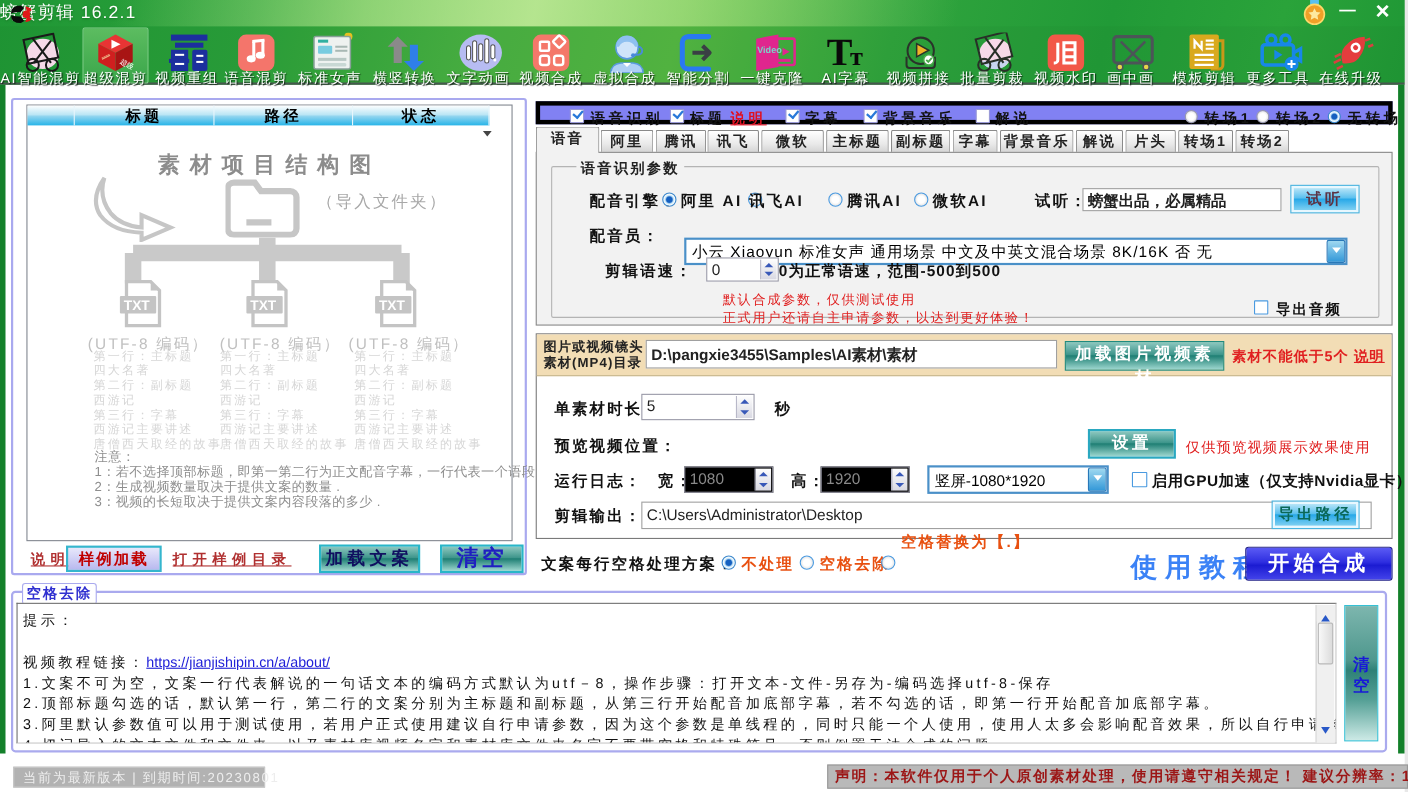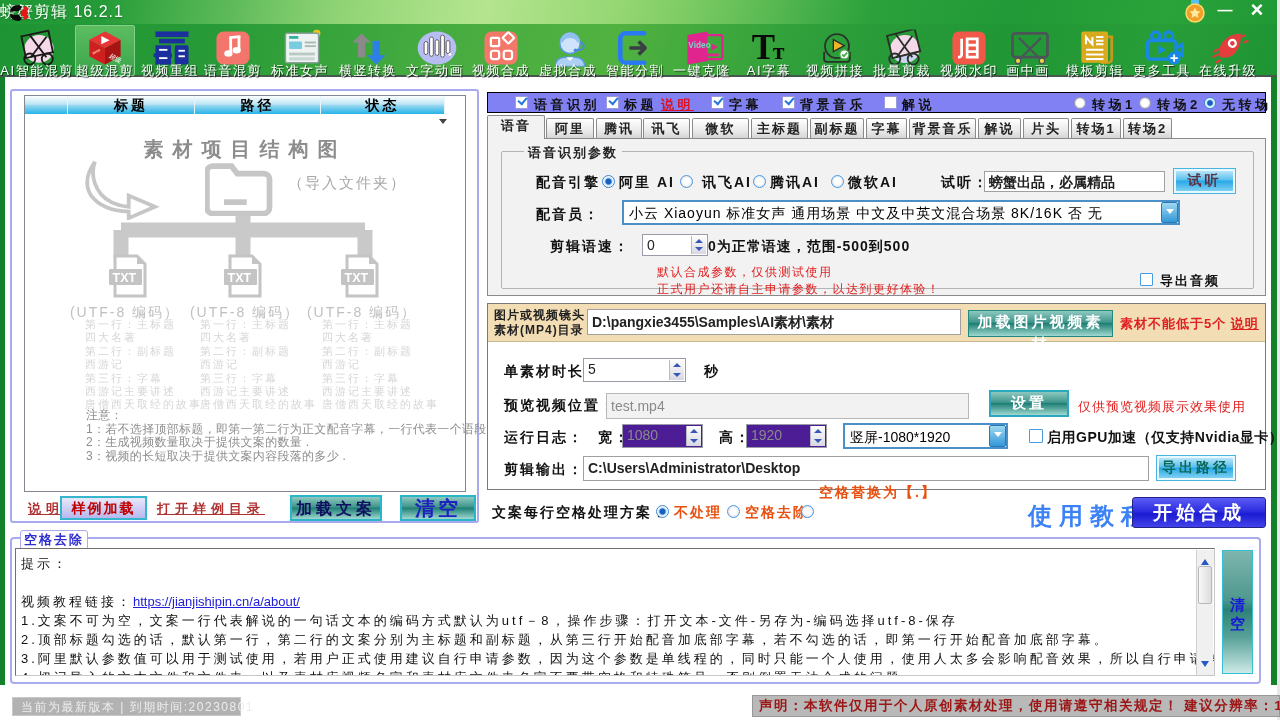--- a/index.html
+++ b/index.html
@@ -17,31 +17,31 @@
 
 #bl{position:absolute;left:0;top:77px;width:5px;height:608px;background:#13802a}
 #br{position:absolute;left:1271px;top:77px;width:6px;height:608px;background:#13802a}
 #bb{position:absolute;left:1277px;top:0px;width:3px;height:720px;background:#e8e8e8}
 
 #lp{position:absolute;left:10px;top:89px;width:469px;height:434px;background:#fff;border:2px solid #a9a9ef;border-radius:3px}
 #lv{position:absolute;left:12px;top:4px;width:442px;height:397px;border:1px solid #828790;background:#fff}
 #lvh{position:absolute;left:0px;top:0px;width:420px;height:18px;background:linear-gradient(#fdfefe,#bce6f5 45%,#8fd4ef 55%,#27b4e8);display:flex}
 #lvh div{border-right:1px solid #e8f6fc;font-size:14px;font-weight:bold;text-align:center;line-height:18px;letter-spacing:3px}
 #wmtitle{position:absolute;left:0;top:40px;width:440px;text-align:center;font-size:20px;color:#8c8c8c;letter-spacing:9px;font-weight:bold}
-.utf{position:absolute;width:130px;text-align:center;font-size:14px;color:#c0c0c0;letter-spacing:2px}
+.utf{position:absolute;width:130px;text-align:right;font-size:14px;color:#c0c0c0;letter-spacing:2px}
 .wcol{position:absolute;width:130px;font-size:11px;color:#d6d6d6;line-height:13.4px;letter-spacing:2px;white-space:nowrap}
 #note{position:absolute;left:61px;top:313px;font-size:12px;color:#8e8e8e;line-height:13.7px;letter-spacing:0.3px;white-space:nowrap}
 
 .rlink{color:#b03030;font-size:13px;font-weight:bold;text-decoration:underline;letter-spacing:5px;position:absolute}
 #btnSample{position:absolute;left:48px;top:405px;width:87px;height:24px;background:linear-gradient(#e8e8fb,#b8b8ef);border:2px solid #35b6ce;color:#c00000;font-weight:bold;font-size:14px;text-align:center;line-height:21px;letter-spacing:2px}
 .tealbtn{position:absolute;background:linear-gradient(#8ec8c0,#3f968c 45%,#1f7f74 50%,#9fd8d0);border:2px solid #29b6c8;text-align:center;font-weight:bold;letter-spacing:3px}
 #btnLoad{left:278px;top:404px;width:92px;height:26px;color:#101060;font-size:16px;line-height:23px;letter-spacing:4px}
 #btnClear1{left:388px;top:404px;width:76px;height:26px;color:#2020c0;font-size:20px;line-height:22px}
 
-#pbar{position:absolute;left:487px;top:92px;width:779px;height:21px;background:#8181f3;border:1px solid #000000}
+#pbar{position:absolute;left:487px;top:92px;width:779px;height:21px;background:#8181f3;border:4px solid #000000}
 .cb{position:absolute;top:3px;width:13px;height:13px;background:#fff;border:1px solid #9a9ad8;border-radius:1px}
 .cb.chk:after{content:"";position:absolute;left:2px;top:0px;width:7px;height:4px;border-left:2px solid #2979d9;border-bottom:2px solid #2979d9;transform:rotate(-50deg)}
 .pl{position:absolute;top:3px;font-size:13px;color:#111;letter-spacing:3.5px;white-space:nowrap;font-weight:bold}
 .rad{position:absolute;width:12px;height:12px;border-radius:50%;background:radial-gradient(#fff 40%,#d0d0d0);border:1px solid #9a9ab0}
 .rad.on{background:radial-gradient(#1560c0 0 32%,#bfe2f8 48%,#f4fafd 62%);border-color:#3c88cc}
 
 #tabs{position:absolute;left:487px;top:115px;width:779px;height:24px}
 .tab{position:absolute;top:3px;height:21px;background:linear-gradient(#ffffff,#e9e9e9 60%,#d2d2d2);border:1px solid #8a8a8a;border-bottom:none;border-radius:2px 2px 0 0;font-size:13px;color:#222;text-align:center;line-height:20px;letter-spacing:2px;white-space:nowrap;font-weight:bold}
 .tab.act{top:0;height:24px;background:#f2f2f2;border:1px solid #8a8a8a;border-bottom:none;z-index:3}
 #tpanel{position:absolute;left:487px;top:138px;width:779px;height:158px;background:#f2f2f2;border:1px solid #8a8a8a}
@@ -49,21 +49,21 @@
 #gboxlbl{position:absolute;left:22px;top:-8px;background:#f2f2f2;padding:0 4px;font-size:13px;color:#222;letter-spacing:2px;font-weight:bold}
 .flbl{position:absolute;font-size:14px;color:#111;letter-spacing:2px;white-space:nowrap;font-weight:bold}
 .inp{position:absolute;background:#fff;border:1px solid #a0a0a0;font-size:14px;color:#222;padding:2px 4px;white-space:nowrap;overflow:hidden}
 .bluebtn{position:absolute;background:linear-gradient(#b7e5f8,#5bc0ee 45%,#27a8e8 50%,#7fd0f2);border:2px solid #e8f8ff;outline:1px solid #49b4e0;color:#083858;font-weight:bold;text-align:center;letter-spacing:3px}
 
 .spin{position:absolute;background:#fff;border:1px solid #9a9aa8}
 .spin .sv{position:absolute;left:4px;top:2px;font-size:14px;color:#222}
 .spin .sb{position:absolute;right:1px;top:1px;bottom:1px;width:15px;background:linear-gradient(#fdfdfd,#d8d8e2);border-left:1px solid #b8b8c8}
 .spin .sb:before{content:"";position:absolute;left:3px;top:3px;border:4px solid transparent;border-bottom:4px solid #3858b8;border-top:none}
 .spin .sb:after{content:"";position:absolute;left:3px;bottom:3px;border:4px solid transparent;border-top:4px solid #3858b8;border-bottom:none}
-.spin.dis{background:#4c1d95}
+.spin.dis{background:#000000}
 .spin.dis .sv{color:#8a8a8a}
 .red{position:absolute;color:#e02020;white-space:nowrap}
 
 #midbox{position:absolute;left:487px;top:303px;width:779px;height:187px;background:#fff;border:1px solid #7a7a7a}
 #beige{position:absolute;left:0;top:0;width:777px;height:38px;background:#f2ddb5;border-bottom:1px solid #c8b890}
 .ddown{position:absolute;background:#fff;border:2px solid #4a90c8}
 .ddbtn{position:absolute;right:0px;top:0px;bottom:0px;width:17px;background:linear-gradient(#9fd8f0,#3398d8);border:1px solid #2878b8;border-radius:2px}
 .ddbtn:after{content:"";position:absolute;left:4px;top:6px;border:4px solid transparent;border-top:5px solid #fff}
 
 #brow .o{color:#e85010}
@@ -418,30 +418,30 @@
     <div class="tab" style="left:584px;width:50px">转场1</div>
     <div class="tab" style="left:636px;width:49px">转场2</div>
   </div>
 <div id="tpanel">
  <div id="gbox">
       <div id="gboxlbl">语音识别参数</div>
       <div class="flbl" style="left:34px;top:22px">配音引擎：</div>
       <div class="rad on" style="left:100px;top:23px;width:13px;height:13px"></div>
       <div class="flbl" style="left:117px;top:22px">阿里 AI</div>
       <div class="rad" style="left:178px;top:23px;width:13px;height:13px;border-color:#4a9ae0"></div>
-      <div class="flbl" style="left:200px;top:22px">讯飞AI</div>
+      <div class="flbl" style="left:179px;top:22px">讯飞AI</div>
       <div class="rad" style="left:251px;top:23px;width:13px;height:13px;border-color:#4a9ae0"></div>
       <div class="flbl" style="left:268px;top:22px">腾讯AI</div>
       <div class="rad" style="left:329px;top:23px;width:13px;height:13px;border-color:#4a9ae0"></div>
       <div class="flbl" style="left:346px;top:22px">微软AI</div>
       <div class="flbl" style="left:439px;top:22px">试听：</div>
       <div class="inp" style="left:482px;top:19px;width:181px;height:21px;font-weight:bold">螃蟹出品，必属精品</div>
       <div class="bluebtn" style="left:672px;top:17px;width:61px;height:24px;font-size:14px;line-height:19px;color:#5c3344">试听</div>
       <div class="flbl" style="left:34px;top:54px">配音员：</div>
-      <div class="ddown" style="left:120px;top:48px;width:558px;height:25px">
+      <div class="ddown" style="left:120px;top:64px;width:603px;height:25px">
         <span style="position:absolute;left:5px;top:3px;font-size:14px;letter-spacing:1px;white-space:nowrap">小云 Xiaoyun 标准女声 通用场景 中文及中英文混合场景 8K/16K 否 无</span>
         <div class="ddbtn"></div>
       </div>
       <div class="flbl" style="left:48px;top:86px">剪辑语速：</div>
       <div class="spin" style="left:140px;top:82px;width:66px;height:22px">
         <div class="sv">0</div>
         <div class="sb"></div>
       </div>
       <div class="flbl" style="left:206px;top:86px;letter-spacing:1px">0为正常语速，范围-500到500</div>
       <div class="red" style="left:155px;top:112px;font-size:12px;letter-spacing:1.5px">默认合成参数，仅供测试使用<br>正式用户还请自主申请参数，以达到更好体验！</div>
@@ -455,42 +455,41 @@
     <div class="inp" style="left:99px;top:5px;width:374px;height:26px;line-height:20px;font-weight:bold">D:\pangxie3455\Samples\AI素材\素材</div>
     <div class="tealbtn" style="left:480px;top:6px;width:145px;height:27px;color:#fff;font-size:15px;line-height:22px;border-width:1px;border-color:#1f8a7e">加载图片视频素材</div>
     <div class="red" style="left:632px;top:11px;font-size:13px;font-weight:bold;letter-spacing:1px">素材不能低于5个 <span style="text-decoration:underline">说明</span></div>
     <div class="flbl" style="left:16px;top:59px">单素材时长：</div>
     <div class="spin" style="left:95px;top:54px;width:103px;height:24px">
       <div class="sv">5</div>
       <div class="sb"></div>
     </div>
     <div class="flbl" style="left:216px;top:59px">秒</div>
     <div class="flbl" style="left:16px;top:93px">预览视频位置：</div>
-    <div class="inp" style="left:118px;top:89px;width:363px;height:26px;background:#f2f2f2;color:#8a8a8a;line-height:20px;border-color:#b8b8b8">test.mp4</div>
     <div class="tealbtn" style="left:501px;top:86px;width:80px;height:27px;color:#fff;font-size:15px;line-height:22px;border-width:2px;border-color:#2aa8c0">设置</div>
     <div class="red" style="left:590px;top:94px;font-size:13px;letter-spacing:1px">仅供预览视频展示效果使用</div>
     <div class="flbl" style="left:16px;top:125px">运行日志：</div>
     <div class="flbl" style="left:110px;top:125px">宽：</div>
     <div class="spin dis" style="left:134px;top:120px;width:81px;height:24px">
       <div class="sv">1080</div>
       <div class="sb"></div>
     </div>
     <div class="flbl" style="left:231px;top:125px">高：</div>
     <div class="spin dis" style="left:258px;top:120px;width:81px;height:24px">
       <div class="sv">1920</div>
       <div class="sb"></div>
     </div>
     <div class="ddown" style="left:355px;top:119px;width:165px;height:26px">
       <span style="position:absolute;left:5px;top:4px;font-size:14px;white-space:nowrap">竖屏-1080*1920</span>
       <div class="ddbtn"></div>
     </div>
     <div class="cb" style="left:541px;top:125px;border-color:#4a9ae0;width:14px;height:14px"></div>
     <div class="flbl" style="left:559px;top:125px;letter-spacing:0.5px">启用GPU加速（仅支持Nvidia显卡）</div>
     <div class="flbl" style="left:16px;top:157px">剪辑输出：</div>
-    <div class="inp" style="left:95px;top:152px;width:566px;height:25px;line-height:19px;font-weight:bold">C:\Users\Administrator\Desktop</div>
+    <div class="inp" style="left:95px;top:152px;width:664px;height:25px;line-height:19px;font-weight:normal">C:\Users\Administrator\Desktop</div>
     <div class="bluebtn" style="left:669px;top:152px;width:78px;height:24px;font-size:14px;line-height:18px;color:#0a6858">导出路径</div>
   </div>
 <div id="brow">
     <div class="flbl" style="left:492px;top:504px">文案每行空格处理方案：</div>
     <div class="rad on" style="left:656px;top:505px;width:13px;height:13px"></div>
     <div class="flbl o" style="left:674px;top:504px;color:#e85010">不处理</div>
     <div class="rad" style="left:727px;top:505px;width:13px;height:13px;border-color:#4a9ae0"></div>
     <div class="flbl" style="left:745px;top:504px;color:#e85010">空格去除</div>
     <div class="rad" style="left:801px;top:505px;width:13px;height:13px;border-color:#4a9ae0"></div>
     <div class="flbl" style="left:819px;top:484px;color:#e85010">空格替换为【.】</div>

